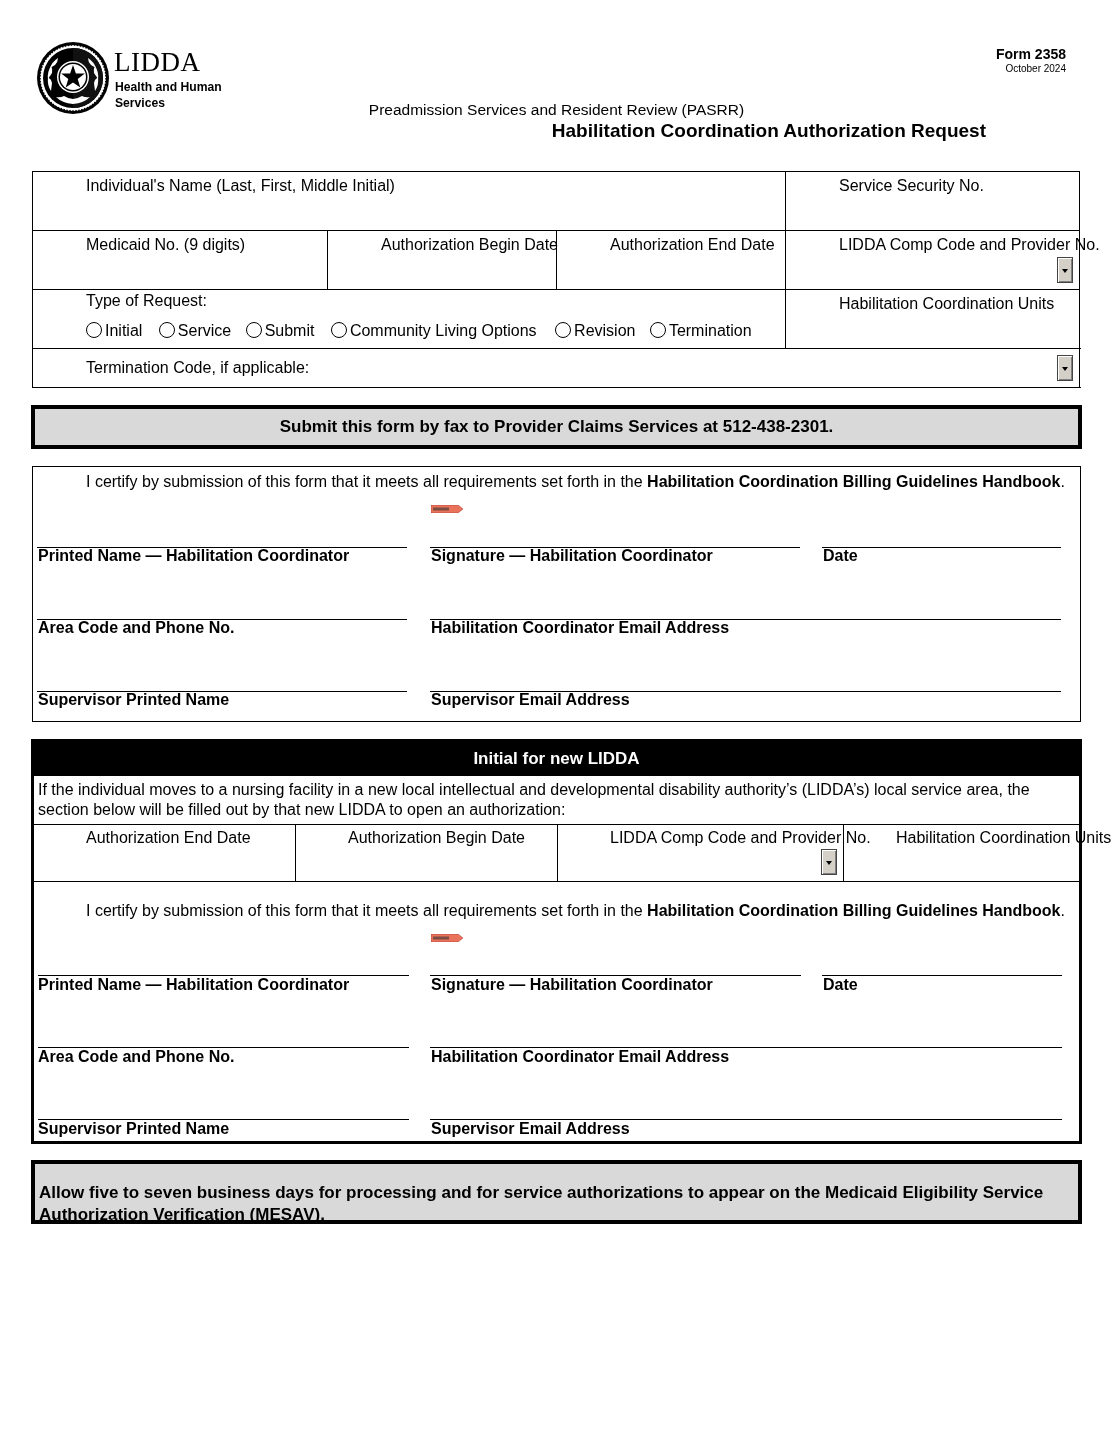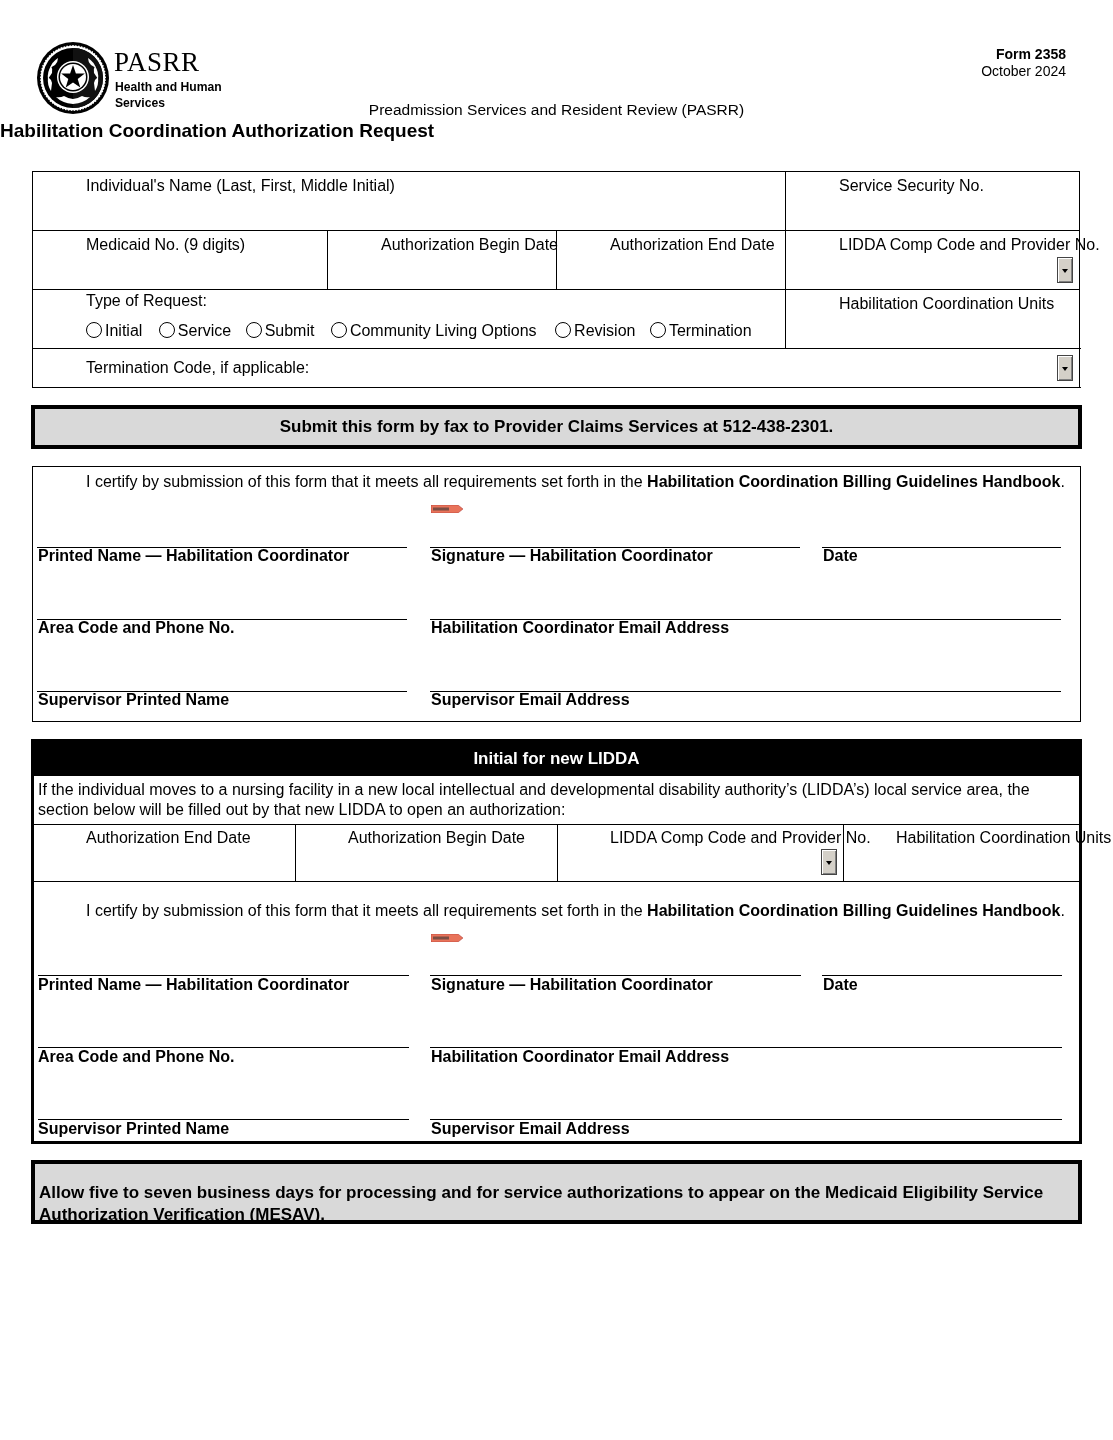--- a/index.html
+++ b/index.html
@@ -5,23 +5,23 @@
   * { box-sizing: border-box; margin: 0; padding: 0; }
   body { width: 1113px; height: 1440px; background: #fff; font-family: "Liberation Sans", sans-serif; color: #000; position: relative; overflow: hidden; }
   .abs { position: absolute; }
 
   
   .logo { left: 36px; top: 41px; width: 200px; height: 75px; }
   .seal { position: absolute; left: 0; top: 0; width: 74px; height: 74px; }
   .logo-texas { position: absolute; left: 78px; top: 8px; font-family: "Liberation Serif", serif; font-size: 27px; letter-spacing: 0.5px; line-height: 1; }
   .logo-hhs { position: absolute; left: 79px; top: 38px; font-size: 13.5px; font-weight: bold; line-height: 16px; transform: scaleX(0.9); transform-origin: left; }
   .form-no { right: 47px; top: 46px; font-size: 14px; font-weight: bold; text-align: center; }
-  .form-date { right: 47px; top: 63px; font-size: 14px; text-align: right; }
+  .form-date { right: 47px; top: 63px; font-size: 10px; text-align: right; }
   .subtitle { left: 0; width: 1113px; top: 101px; font-size: 15.5px; text-align: center; }
-  .title { left: 0; width: 986px; top: 120px; font-size: 19px; font-weight: bold; text-align: left; }
+  .title { left: 0; width: 986px; top: 120px; font-size: 19px; font-weight: bold; text-align: right; }
 
   .lbl { font-size: 16px; position: absolute; white-space: nowrap; margin-left: 48px; }
   .bold { font-weight: bold; }
   .line { position: absolute; background: #000; }
 
   .dd { position: absolute; width: 16px; height: 26px; background: #d4d0c8; border: 1px solid #444; box-shadow: inset 1px 1px 0 #fff, inset -1px -1px 0 #808080; cursor: pointer; }
   .dd::after { content: ""; position: absolute; left: 4px; top: 11px; border-left: 3.5px solid transparent; border-right: 3.5px solid transparent; border-top: 4px solid #000; }
 
   .radio { display: inline-block; width: 16px; height: 16px; border: 1.3px solid #000; border-radius: 50%; vertical-align: -2px; margin-right: 3px; background: #fff; cursor: pointer; }
 
@@ -47,21 +47,21 @@
       <path d="M59 50 q4 -6 3 -14 q-3 2 -4 6 z"></path>
       <path d="M62 38 q1 -7 -3 -13 q-2 3 -1 7 z"></path>
       <path d="M60 27 q-2 -6 -8 -10 q0 4 3 7 z"></path>
       <path d="M20 56 q6 6 17 7 q11 -1 17 -7 q-4 1 -8 -1 q-5 3 -9 3 q-4 0 -9 -3 q-4 2 -8 1 z"></path>
     </g>
     <circle cx="37" cy="36" r="16" fill="#fff"></circle>
     <circle cx="37" cy="36" r="14.5" fill="#000"></circle>
     <circle cx="37" cy="36" r="13" fill="#fff"></circle>
     <polygon points="37,24 39.9,32.5 48.8,32.6 41.7,38 44.3,46.5 37,41.5 29.7,46.5 32.3,38 25.2,32.6 34.1,32.5" fill="#000"></polygon>
   </svg>
-  <div class="logo-texas">PASRR</div>
+  <div class="logo-texas">LIDDA</div>
   <div class="logo-hhs">
     <div>Health and Human</div>
     <div>Services</div>
   </div>
 </div>
 
 <div class="abs form-no">Form 2358</div>
 <div class="abs form-date">October 2024</div>
 <div class="abs subtitle">Preadmission Services and Resident Review (PASRR)</div>
 <div class="abs title">Habilitation Coordination Authorization Request</div>

